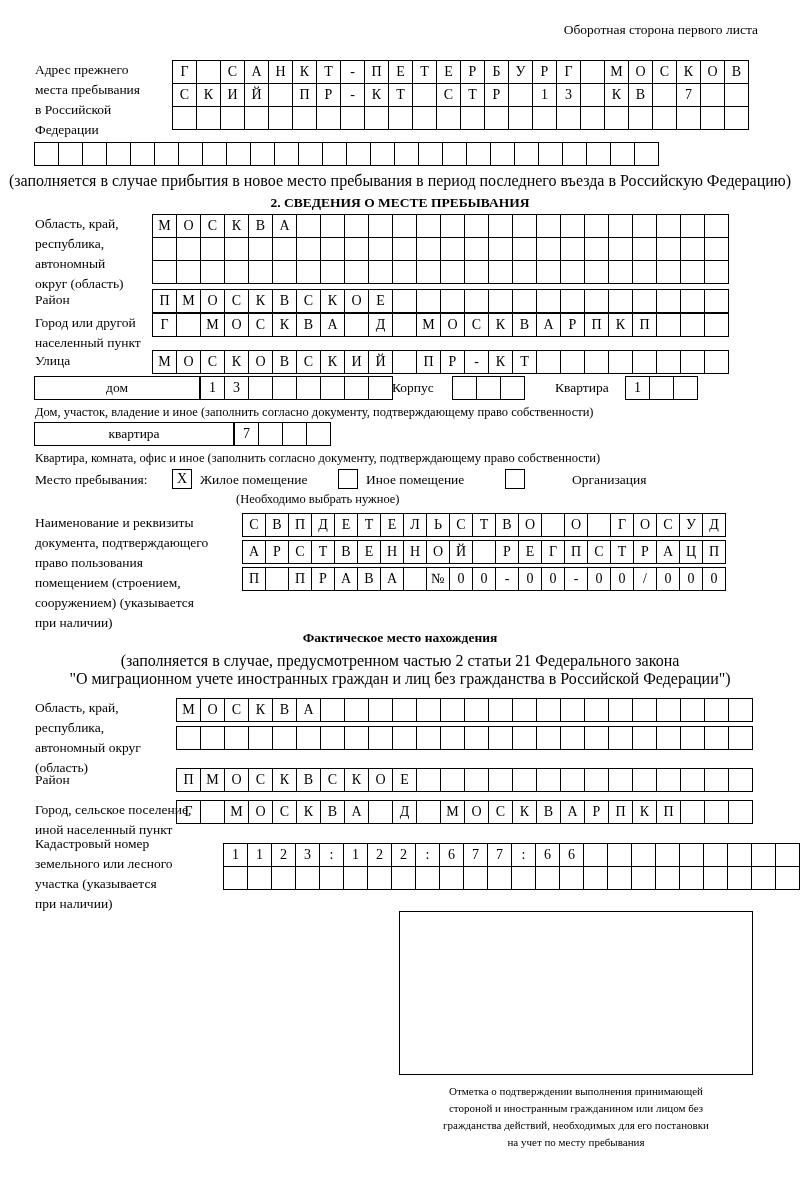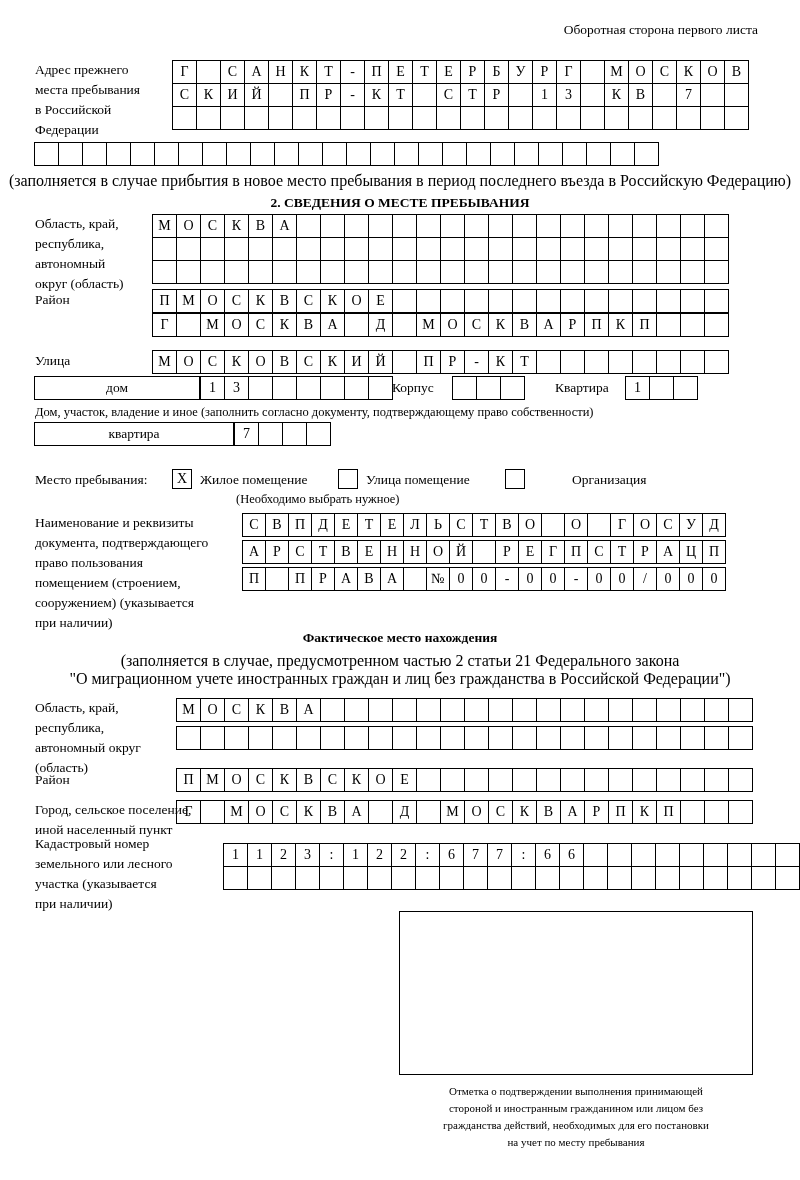--- a/index.html
+++ b/index.html
@@ -331,20 +331,22 @@
       <div class="cell blank"></div>
       <div class="cell blank"></div>
       <div class="cell blank"></div>
       <div class="cell blank"></div>
       <div class="cell blank"></div>
       <div class="cell blank"></div>
       <div class="cell blank"></div>
       <div class="cell blank"></div>
     </div>
 
+  <div class="lbl" style="left:35px; top:313px;">Город или другой
+населенный пункт</div>
   <div class="cells" id="cityrow" style="left:152px; top:313px;">
       <div class="cell">Г</div>
       <div class="cell blank"></div>
       <div class="cell">М</div>
       <div class="cell">О</div>
       <div class="cell">С</div>
       <div class="cell">К</div>
       <div class="cell">В</div>
       <div class="cell">А</div>
       <div class="cell blank"></div>
@@ -420,30 +422,31 @@
   <div class="lbl small" style="left:35px; top:402px;">Дом, участок, владение и иное (заполнить согласно документу, подтверждающему право собственности)</div>
 
   <div class="box-lbl" style="left:34px; top:422px; width:200px;">квартира</div>
   <div class="cells" id="flatrow" style="left:234px; top:422px;">
       <div class="cell">7</div>
       <div class="cell blank"></div>
       <div class="cell blank"></div>
       <div class="cell blank"></div>
     </div>
 
+  <div class="lbl small" style="left:35px; top:448px;">Квартира, комната, офис и иное (заполнить согласно документу, подтверждающему право собственности)</div>
 
   <div class="inline-lbl" style="left:35px; top:468px;">Место пребывания:</div>
   <div style="position:absolute; left:172px; top:469px;">
     <span class="chk">X</span>
   </div>
   <div class="inline-lbl" style="left:200px; top:468px;">Жилое помещение</div>
   <div style="position:absolute; left:338px; top:469px;">
     <span class="chk"></span>
   </div>
-  <div class="inline-lbl" style="left:366px; top:468px;">Улица помещение</div>
+  <div class="inline-lbl" style="left:366px; top:468px;">Иное помещение</div>
   <div style="position:absolute; left:505px; top:469px;">
     <span class="chk"></span>
   </div>
   <div class="inline-lbl" style="left:548px; top:468px;margin-left:24px;">Организация</div>
   <div class="lbl small" style="left:236px; top:489px;">(Необходимо выбрать нужное)</div>
 
   <div class="lbl" style="left:35px; top:513px;">Наименование и реквизиты
 документа, подтверждающего
 право пользования
 помещением (строением,

